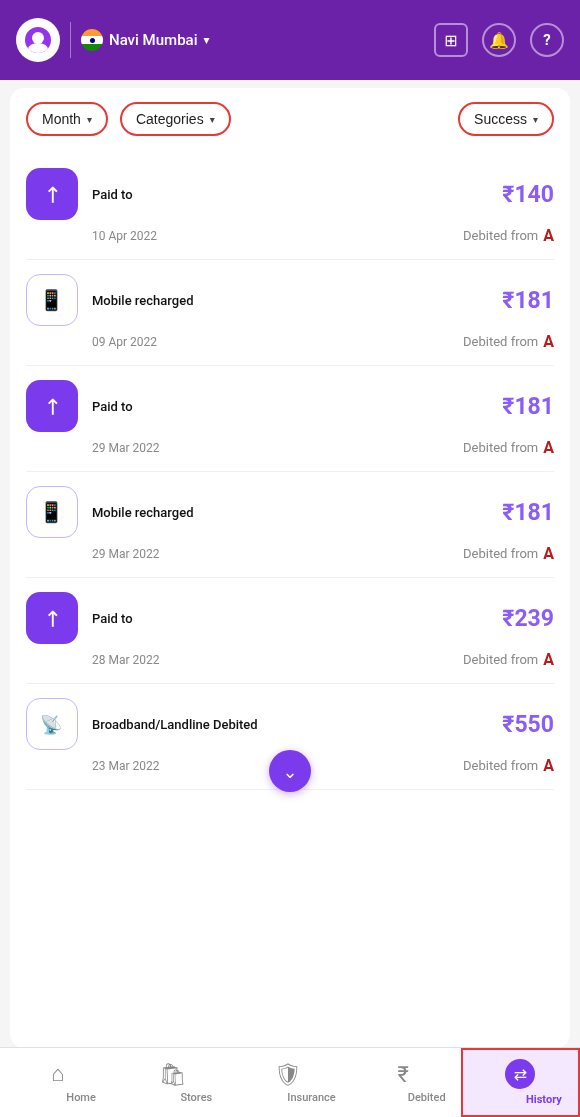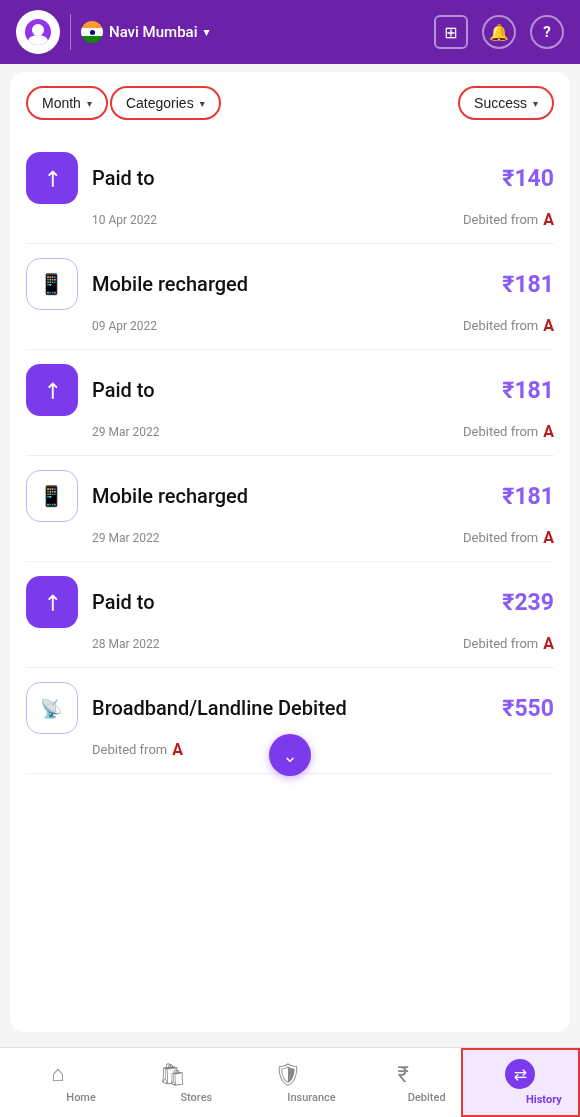--- a/index.html
+++ b/index.html
@@ -10,21 +10,21 @@
       background: #f5f5f5;
       overflow-x: hidden;
     }
 
     
     .header {
       background: #6B21A8;
       display: flex;
       align-items: center;
       padding: 12px 16px;
-      height: 64px;
+      height: 80px;
       gap: 10px;
     }
     .avatar-circle {
       width: 44px;
       height: 44px;
       border-radius: 50%;
       background: white;
       display: flex;
       align-items: center;
       justify-content: center;
@@ -123,21 +123,21 @@
       background: white;
       margin: 8px 10px;
       border-radius: 14px;
       padding: 14px 16px;
       min-height: 960px;
     }
 
     
     .filter-row {
       display: flex;
-      gap: 2px;
+      gap: 12px;
       margin-bottom: 18px;
     }
     .filter-btn {
       display: flex;
       align-items: center;
       gap: 6px;
       border: 2px solid #E53935;
       border-radius: 20px;
       padding: 7px 14px;
       background: white;
@@ -194,21 +194,21 @@
     .phone-icon {
       font-size: 20px;
       color: #7C3AED;
     }
     .broadband-icon {
       font-size: 18px;
       color: #7C3AED;
     }
     .txn-label {
       flex: 1;
-      font-size: 20px;
+      font-size: 13px;
       font-weight: 500;
       color: #111;
     }
     .txn-amount {
       font-size: 23px;
       font-weight: 700;
       color: #8b5cf6;
     }
     .transaction-bottom {
       display: flex;
@@ -460,20 +460,21 @@
 
     <div class="transaction-item">
       <div class="transaction-top">
         <div class="txn-icon-outline">
           <span class="broadband-icon">📡</span>
         </div>
         <span class="txn-label">Broadband/Landline Debited</span>
         <span class="txn-amount">₹550</span>
       </div>
       <div class="transaction-bottom" style="position:relative;">
+        <span class="txn-date">23 Mar 2022</span>
         <div class="scroll-btn-area" style="position:absolute;left:50%;transform:translateX(-50%);top:-10px;">
           <div class="scroll-down-btn">
             <span>⌄</span>
           </div>
         </div>
         <span class="txn-debit">
           Debited from
           <span class="axis-logo">
             <span class="axis-a">A</span>
           </span>

